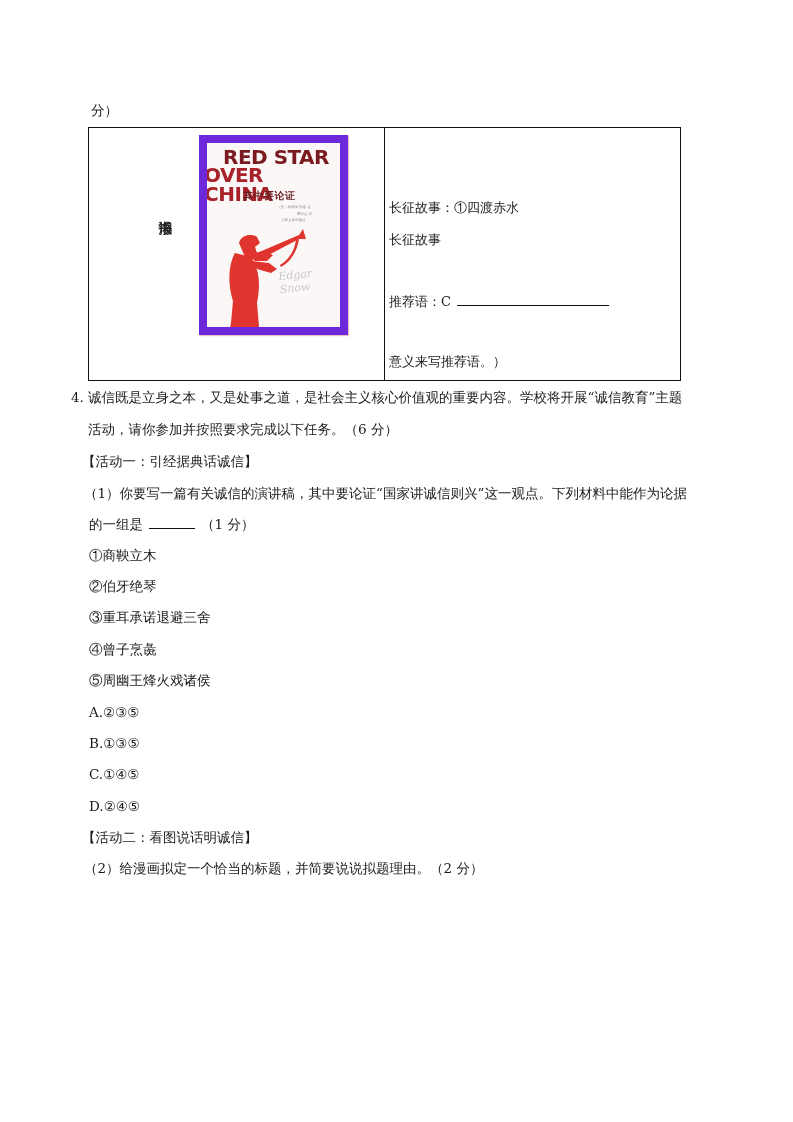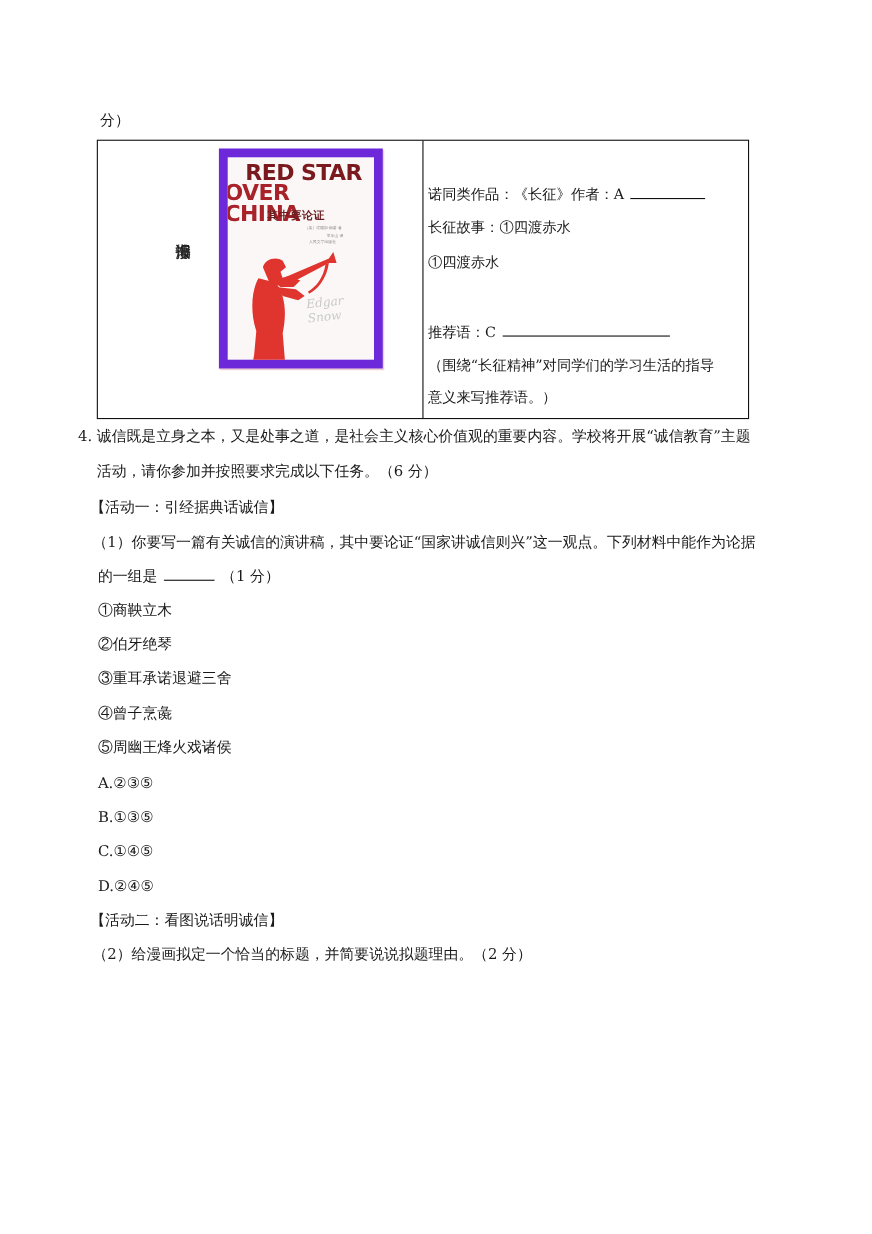--- a/index.html
+++ b/index.html
@@ -143,29 +143,25 @@
 
         <path d="M40 112 L56 108 L66 112 L60 118 L48 118 Z"></path>
         <path d="M44 118 L62 120 L70 126 L64 130 L50 126 Z"></path>
 
         <path d="M28 110 C 22 120, 20 140, 26 158 L24 180 L20 200 L56 200 L52 184 L50 160 C 54 140, 52 126, 44 114 Z"></path>
       </g>
     </svg>
     <div class="cover-sig">Edgar Snow</div>
   </div>
 
-  <div class="cell-text" style="top:40px;">
-    <span>诺同类作品：《长征》作者：A</span><span class="blank" style="width:68px;"></span>
-  </div>
   <div class="cell-text" style="top:71px;">长征故事：①四渡赤水</div>
-  <div class="cell-text" style="top:103px;">①四渡赤水</div>
+  <div class="cell-text" style="top:103px;">长征故事</div>
   <div class="cell-text" style="top:165px;">
     <span>推荐语：C</span><span class="blank" style="width:152px;"></span>
   </div>
-  <div class="cell-text" style="top:196px;">（围绕“长征精神”对同学们的学习生活的指导</div>
   <div class="cell-text" style="top:225px;">意义来写推荐语。）</div>
 </div>
 
 <div class="abs line" style="left:71px; top:388px;">4.</div>
 <div class="abs line" style="left:88px; top:388px;">诚信既是立身之本，又是处事之道，是社会主义核心价值观的重要内容。学校将开展“诚信教育”主题</div>
 <div class="abs line" style="left:88px; top:420px;">活动，请你参加并按照要求完成以下任务。（6 分）</div>
 
 <div class="abs line" style="left:82px; top:452px;">【活动一：引经据典话诚信】</div>
 <div class="abs line" style="left:84px; top:484px;">（1）你要写一篇有关诚信的演讲稿，其中要论证“国家讲诚信则兴”这一观点。下列材料中能作为论据</div>
 <div class="abs line" style="left:89px; top:515px;">

